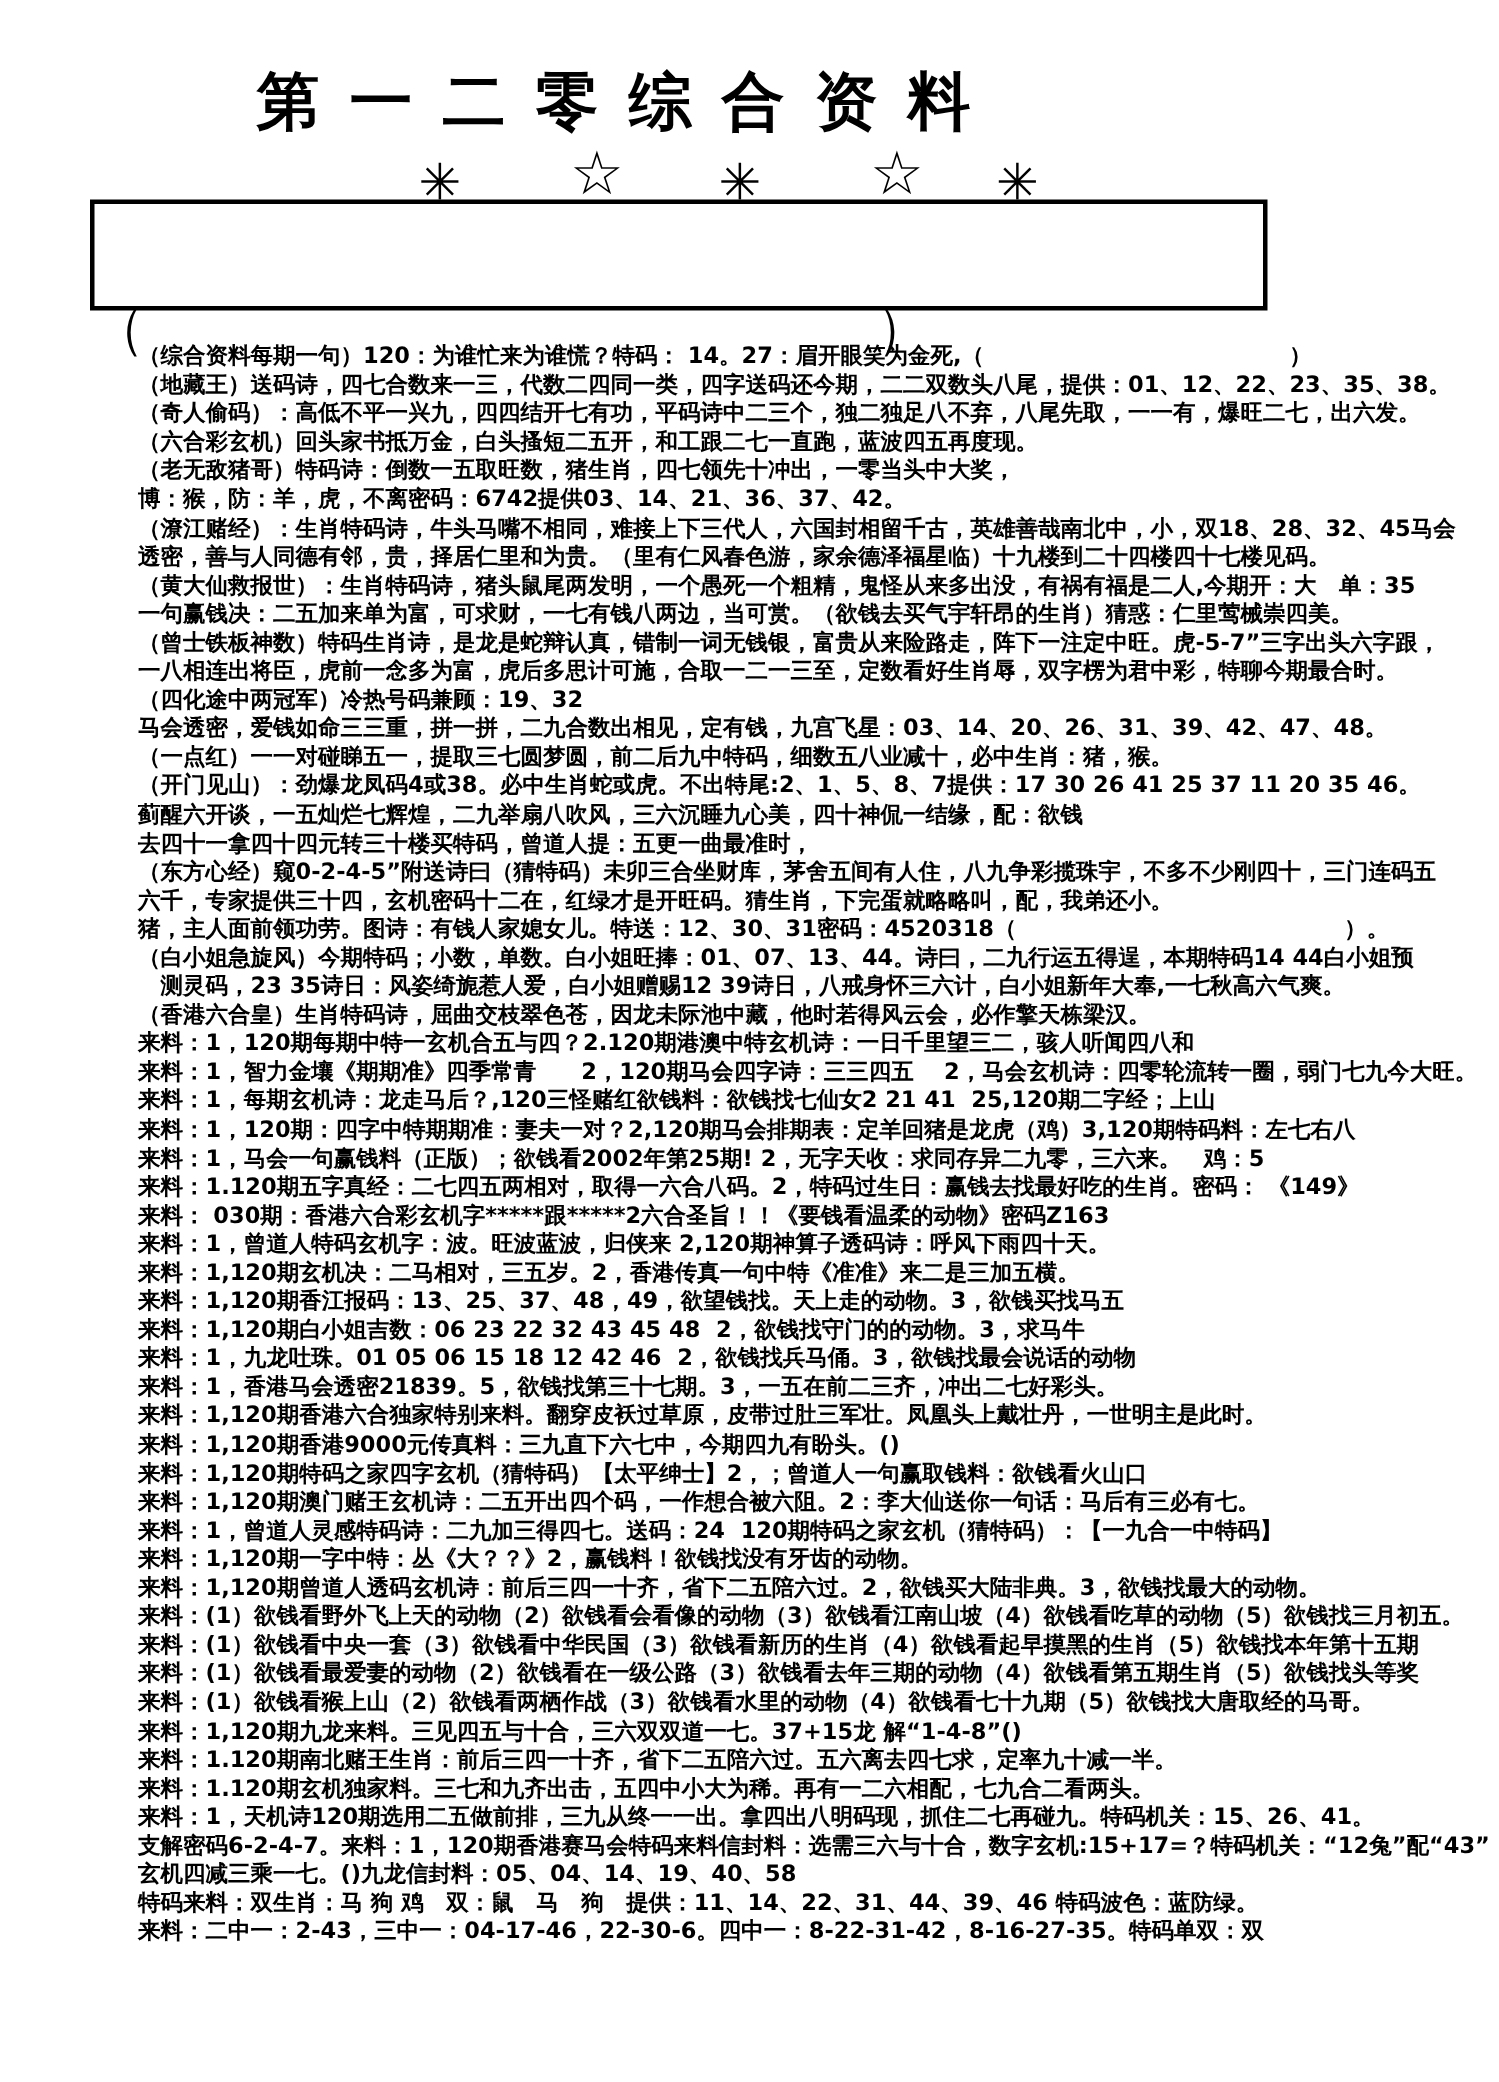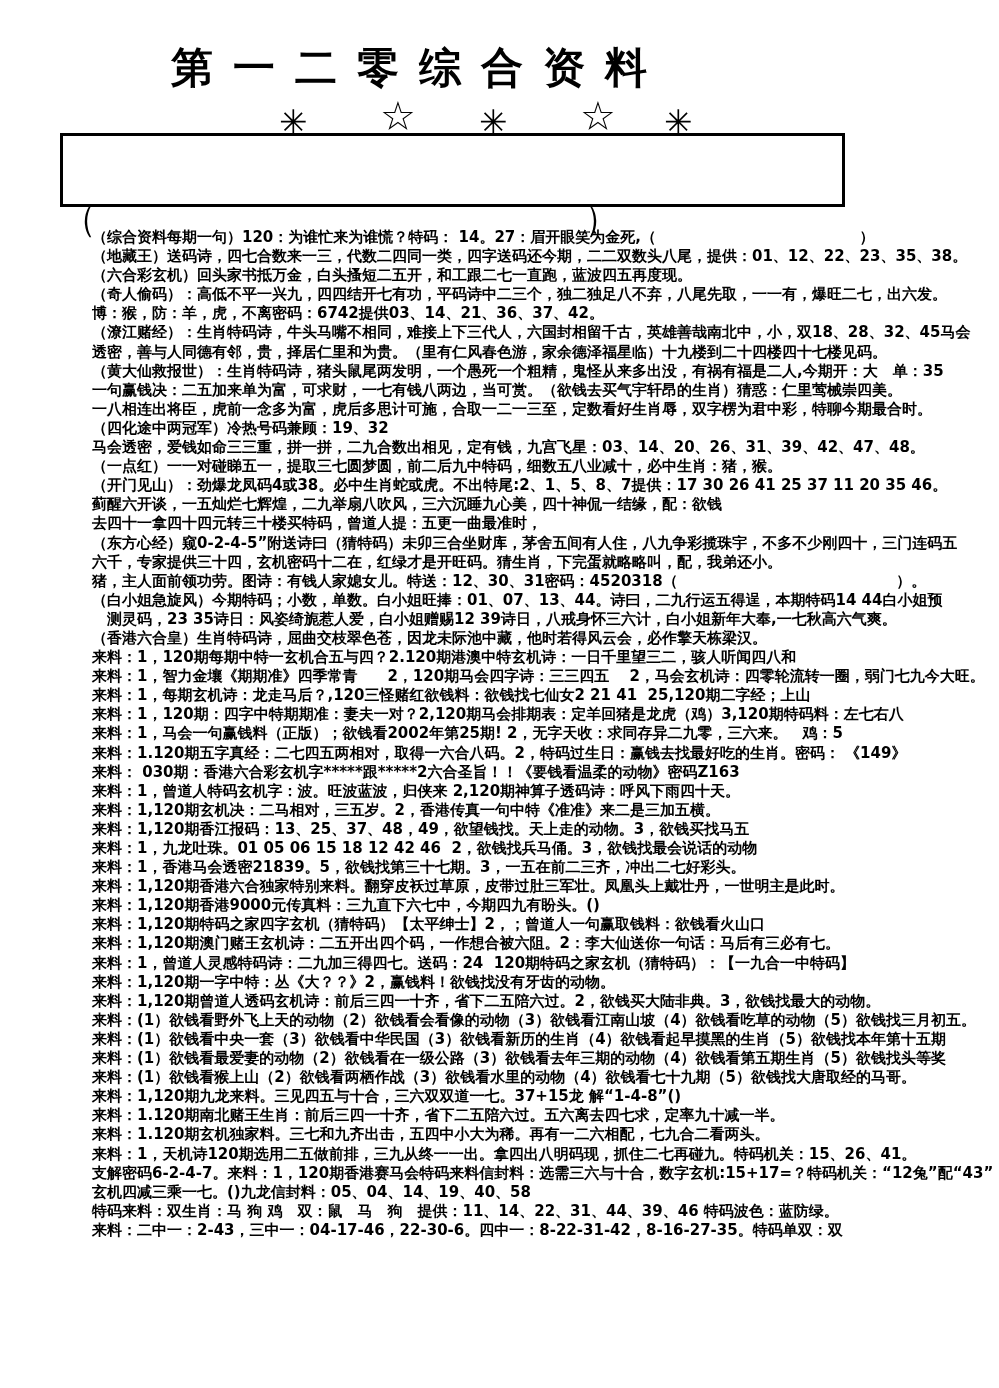--- a/index.html
+++ b/index.html
@@ -50,27 +50,29 @@
   </div>
 
 <div class="banner-box"></div>
 
 <span class="bracket bracket-left">（</span>
 <span class="bracket bracket-right">）</span>
 
 <div class="text-block">
     <div class="line">（综合资料每期一句）120：为谁忙来为谁慌？特码： 14。27：眉开眼笑为金死,（                　　　　　　　　）</div>
     <div class="line">（地藏王）送码诗，四七合数来一三，代数二四同一类，四字送码还今期，二二双数头八尾，提供：01、12、22、23、35、38。</div>
+    <div class="line">（奇人偷码）：高低不平一兴九，四四结开七有功，平码诗中二三个，独二独足八不弃，八尾先取，一一有，爆旺二七，出六发。</div>
     <div class="line">（六合彩玄机）回头家书抵万金，白头搔短二五开，和工跟二七一直跑，蓝波四五再度现。</div>
-    <div class="line">（奇人偷码）：高低不平一兴九，四四结开七有功，平码诗中二三个，独二独足八不弃，八尾先取，一一有，爆旺二七，出六发。</div>
+    <div class="line">（老无敌猪哥）特码诗：倒数一五取旺数，猪生肖，四七领先十冲出，一零当头中大奖，</div>
     <div class="line">博：猴，防：羊，虎，不离密码：6742提供03、14、21、36、37、42。</div>
     <div class="line">（潦江赌经）：生肖特码诗，牛头马嘴不相同，难接上下三代人，六国封相留千古，英雄善哉南北中，小，双18、28、32、45马会</div>
     <div class="line">透密，善与人同德有邻，贵，择居仁里和为贵。（里有仁风春色游，家余德泽福星临）十九楼到二十四楼四十七楼见码。</div>
     <div class="line">（黄大仙救报世）：生肖特码诗，猪头鼠尾两发明，一个愚死一个粗精，鬼怪从来多出没，有祸有福是二人,今期开：大　单：35</div>
     <div class="line">一句赢钱决：二五加来单为富，可求财，一七有钱八两边，当可赏。（欲钱去买气宇轩昂的生肖）猜惑：仁里莺械崇四美。</div>
+    <div class="line">（曾士铁板神数）特码生肖诗，是龙是蛇辩认真，错制一词无钱银，富贵从来险路走，阵下一注定中旺。虎-5-7”三字出头六字跟，</div>
     <div class="line">一八相连出将臣，虎前一念多为富，虎后多思计可施，合取一二一三至，定数看好生肖辱，双字楞为君中彩，特聊今期最合时。</div>
     <div class="line">（四化途中两冠军）冷热号码兼顾：19、32</div>
     <div class="line">马会透密，爱钱如命三三重，拼一拼，二九合数出相见，定有钱，九宫飞星：03、14、20、26、31、39、42、47、48。</div>
     <div class="line">（一点红）一一对碰睇五一，提取三七圆梦圆，前二后九中特码，细数五八业减十，必中生肖：猪，猴。</div>
     <div class="line">（开门见山）：劲爆龙凤码4或38。必中生肖蛇或虎。不出特尾:2、1、5、8、7提供：17 30 26 41 25 37 11 20 35 46。</div>
     <div class="line">蓟醒六开谈，一五灿烂七辉煌，二九举扇八吹风，三六沉睡九心美，四十神侃一结缘，配：欲钱</div>
     <div class="line">去四十一拿四十四元转三十楼买特码，曾道人提：五更一曲最准时，</div>
     <div class="line">（东方心经）窥0-2-4-5”附送诗曰（猜特码）未卯三合坐财库，茅舍五间有人住，八九争彩揽珠宇，不多不少刚四十，三门连码五</div>
     <div class="line">六千，专家提供三十四，玄机密码十二在，红绿才是开旺码。猜生肖，下完蛋就略略叫，配，我弟还小。</div>
     <div class="line">猪，主人面前领功劳。图诗：有钱人家媳女儿。特送：12、30、31密码：4520318（                　　　　　　　　　）。</div>
@@ -80,20 +82,21 @@
     <div class="line">来料：1，120期每期中特一玄机合五与四？2.120期港澳中特玄机诗：一日千里望三二，骇人听闻四八和</div>
     <div class="line">来料：1，智力金壤《期期准》四季常青　　2，120期马会四字诗：三三四五　 2，马会玄机诗：四零轮流转一圈，弱门七九今大旺。</div>
     <div class="line">来料：1，每期玄机诗：龙走马后？,120三怪赌红欲钱料：欲钱找七仙女2 21 41  25,120期二字经；上山</div>
     <div class="line">来料：1，120期：四字中特期期准：妻夫一对？2,120期马会排期表：定羊回猪是龙虎（鸡）3,120期特码料：左七右八</div>
     <div class="line">来料：1，马会一句赢钱料（正版）；欲钱看2002年第25期! 2，无字天收：求同存异二九零，三六来。　鸡：5</div>
     <div class="line">来料：1.120期五字真经：二七四五两相对，取得一六合八码。2，特码过生日：赢钱去找最好吃的生肖。密码： 《149》</div>
     <div class="line">来料： 030期：香港六合彩玄机字*****跟*****2六合圣旨！！《要钱看温柔的动物》密码Z163</div>
     <div class="line">来料：1，曾道人特码玄机字：波。旺波蓝波，归侠来 2,120期神算子透码诗：呼风下雨四十天。</div>
     <div class="line">来料：1,120期玄机决：二马相对，三五岁。2，香港传真一句中特《准准》来二是三加五横。</div>
     <div class="line">来料：1,120期香江报码：13、25、37、48，49，欲望钱找。天上走的动物。3，欲钱买找马五</div>
+    <div class="line">来料：1,120期白小姐吉数：06 23 22 32 43 45 48  2，欲钱找守门的的动物。3，求马牛</div>
     <div class="line">来料：1，九龙吐珠。01 05 06 15 18 12 42 46  2，欲钱找兵马俑。3，欲钱找最会说话的动物</div>
     <div class="line">来料：1，香港马会透密21839。5，欲钱找第三十七期。3，一五在前二三齐，冲出二七好彩头。</div>
     <div class="line">来料：1,120期香港六合独家特别来料。翻穿皮袄过草原，皮带过肚三军壮。凤凰头上戴壮丹，一世明主是此时。</div>
     <div class="line">来料：1,120期香港9000元传真料：三九直下六七中，今期四九有盼头。()</div>
     <div class="line">来料：1,120期特码之家四字玄机（猜特码）【太平绅士】2，；曾道人一句赢取钱料：欲钱看火山口</div>
     <div class="line">来料：1,120期澳门赌王玄机诗：二五开出四个码，一作想合被六阻。2：李大仙送你一句话：马后有三必有七。</div>
     <div class="line">来料：1，曾道人灵感特码诗：二九加三得四七。送码：24  120期特码之家玄机（猜特码）：【一九合一中特码】</div>
     <div class="line">来料：1,120期一字中特：丛《大？？》2，赢钱料！欲钱找没有牙齿的动物。</div>
     <div class="line">来料：1,120期曾道人透码玄机诗：前后三四一十齐，省下二五陪六过。2，欲钱买大陆非典。3，欲钱找最大的动物。</div>
     <div class="line">来料：(1）欲钱看野外飞上天的动物（2）欲钱看会看像的动物（3）欲钱看江南山坡（4）欲钱看吃草的动物（5）欲钱找三月初五。</div>

